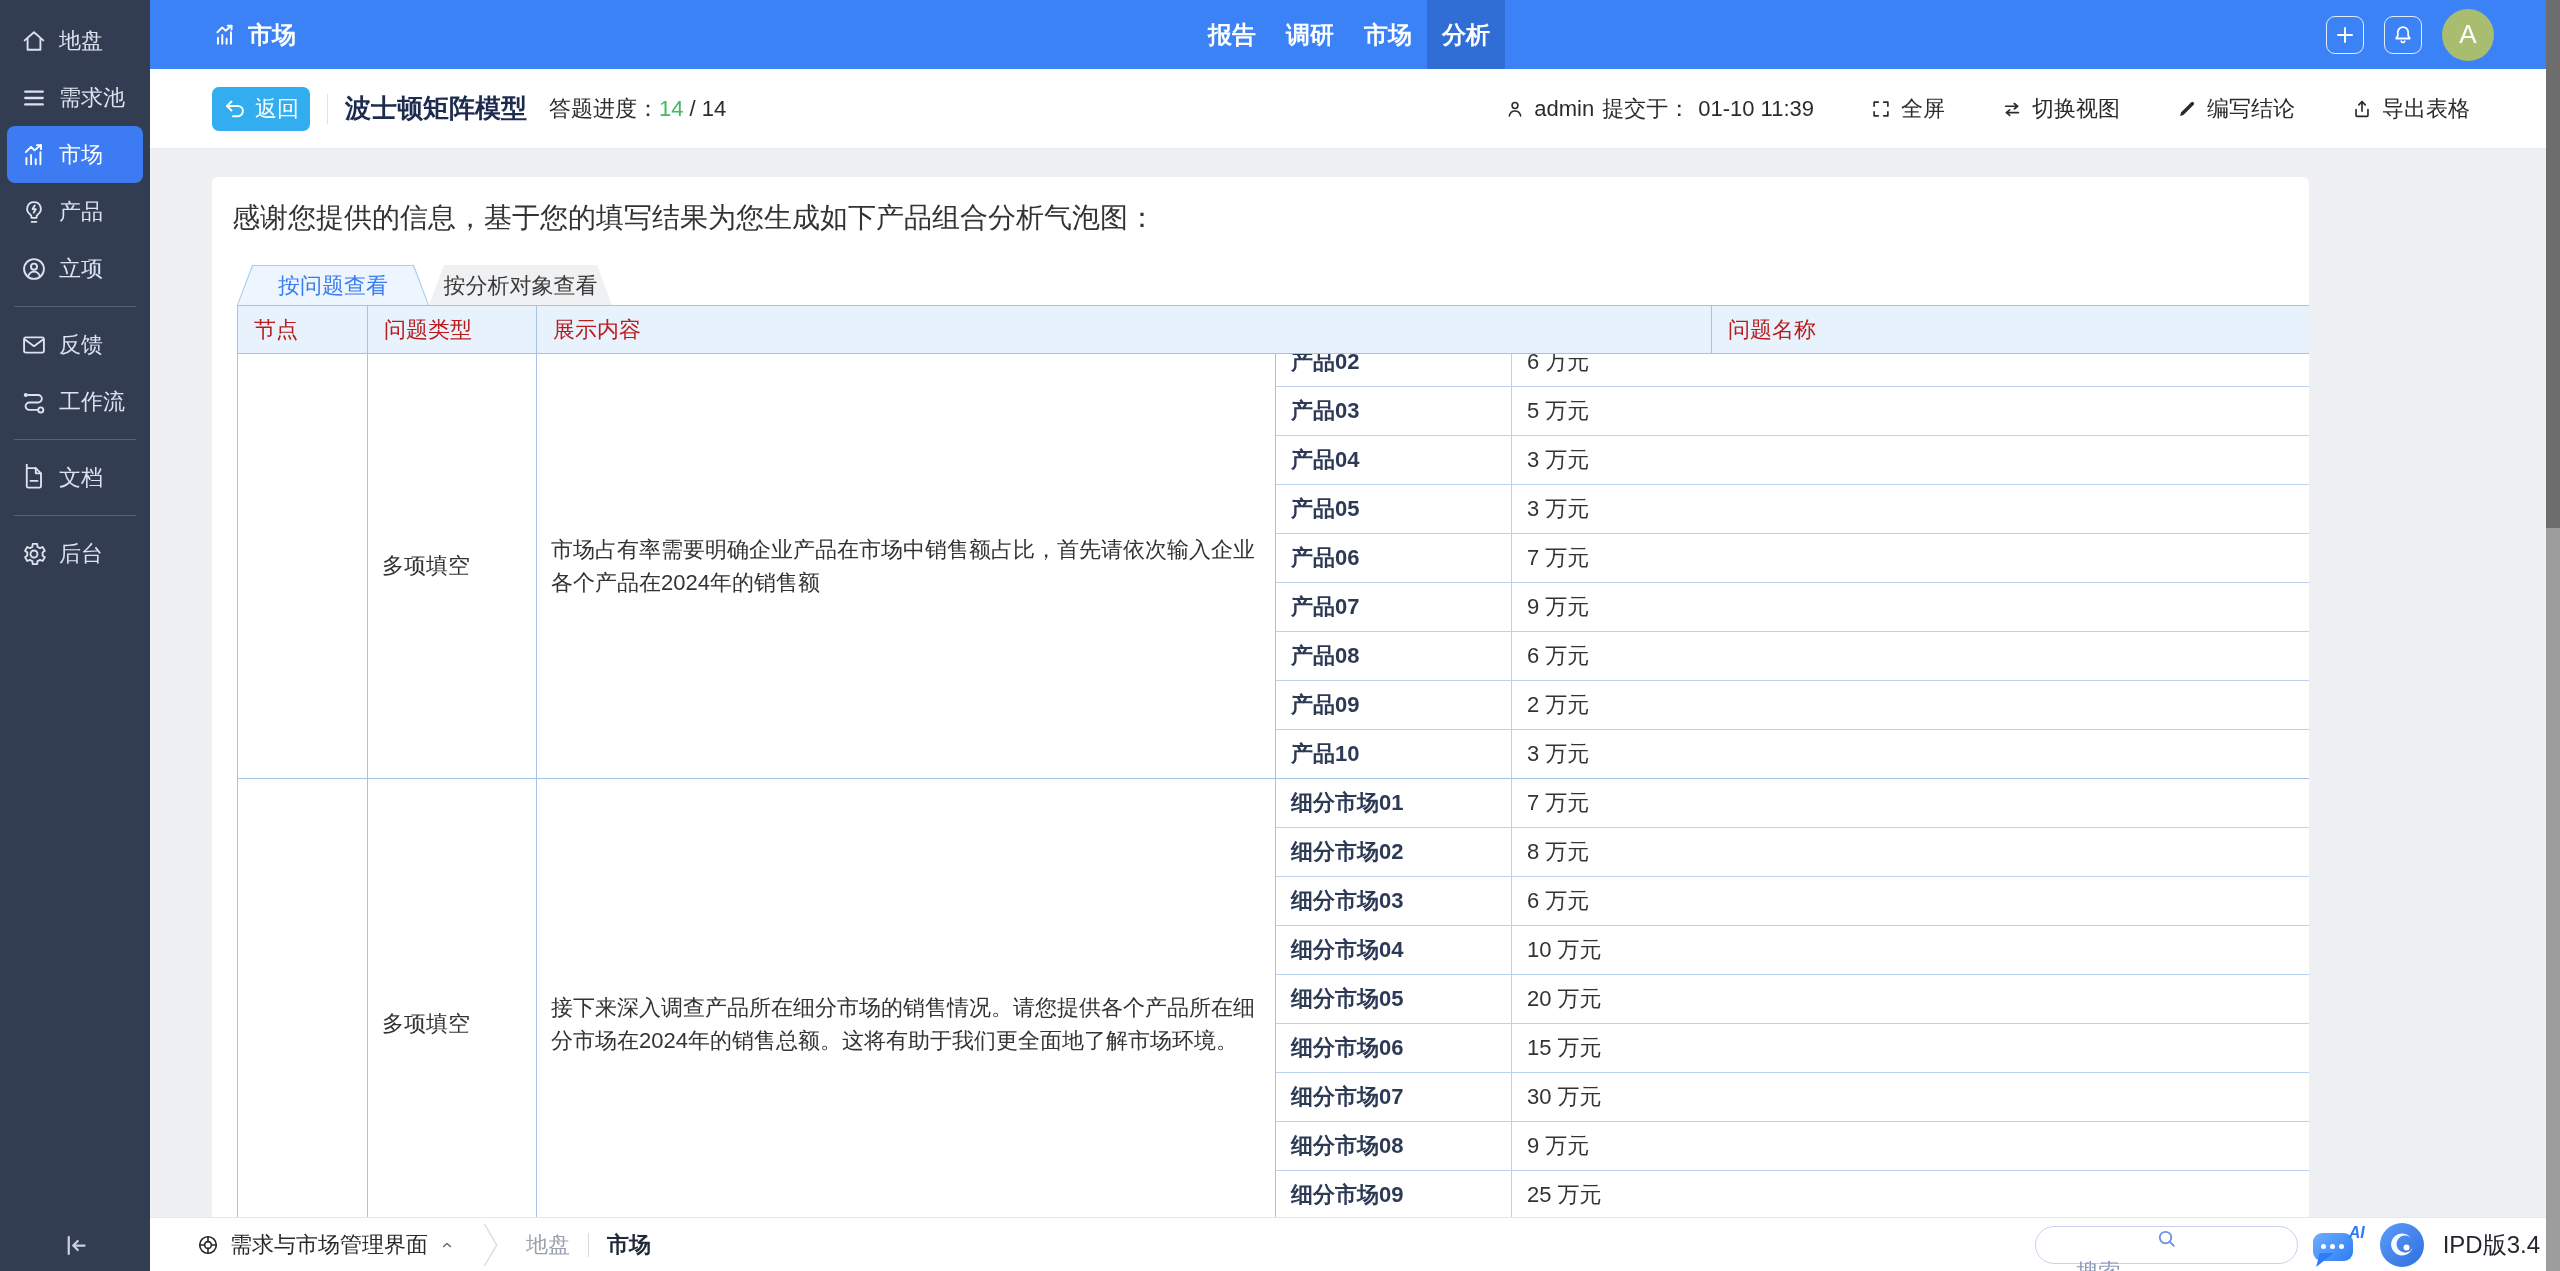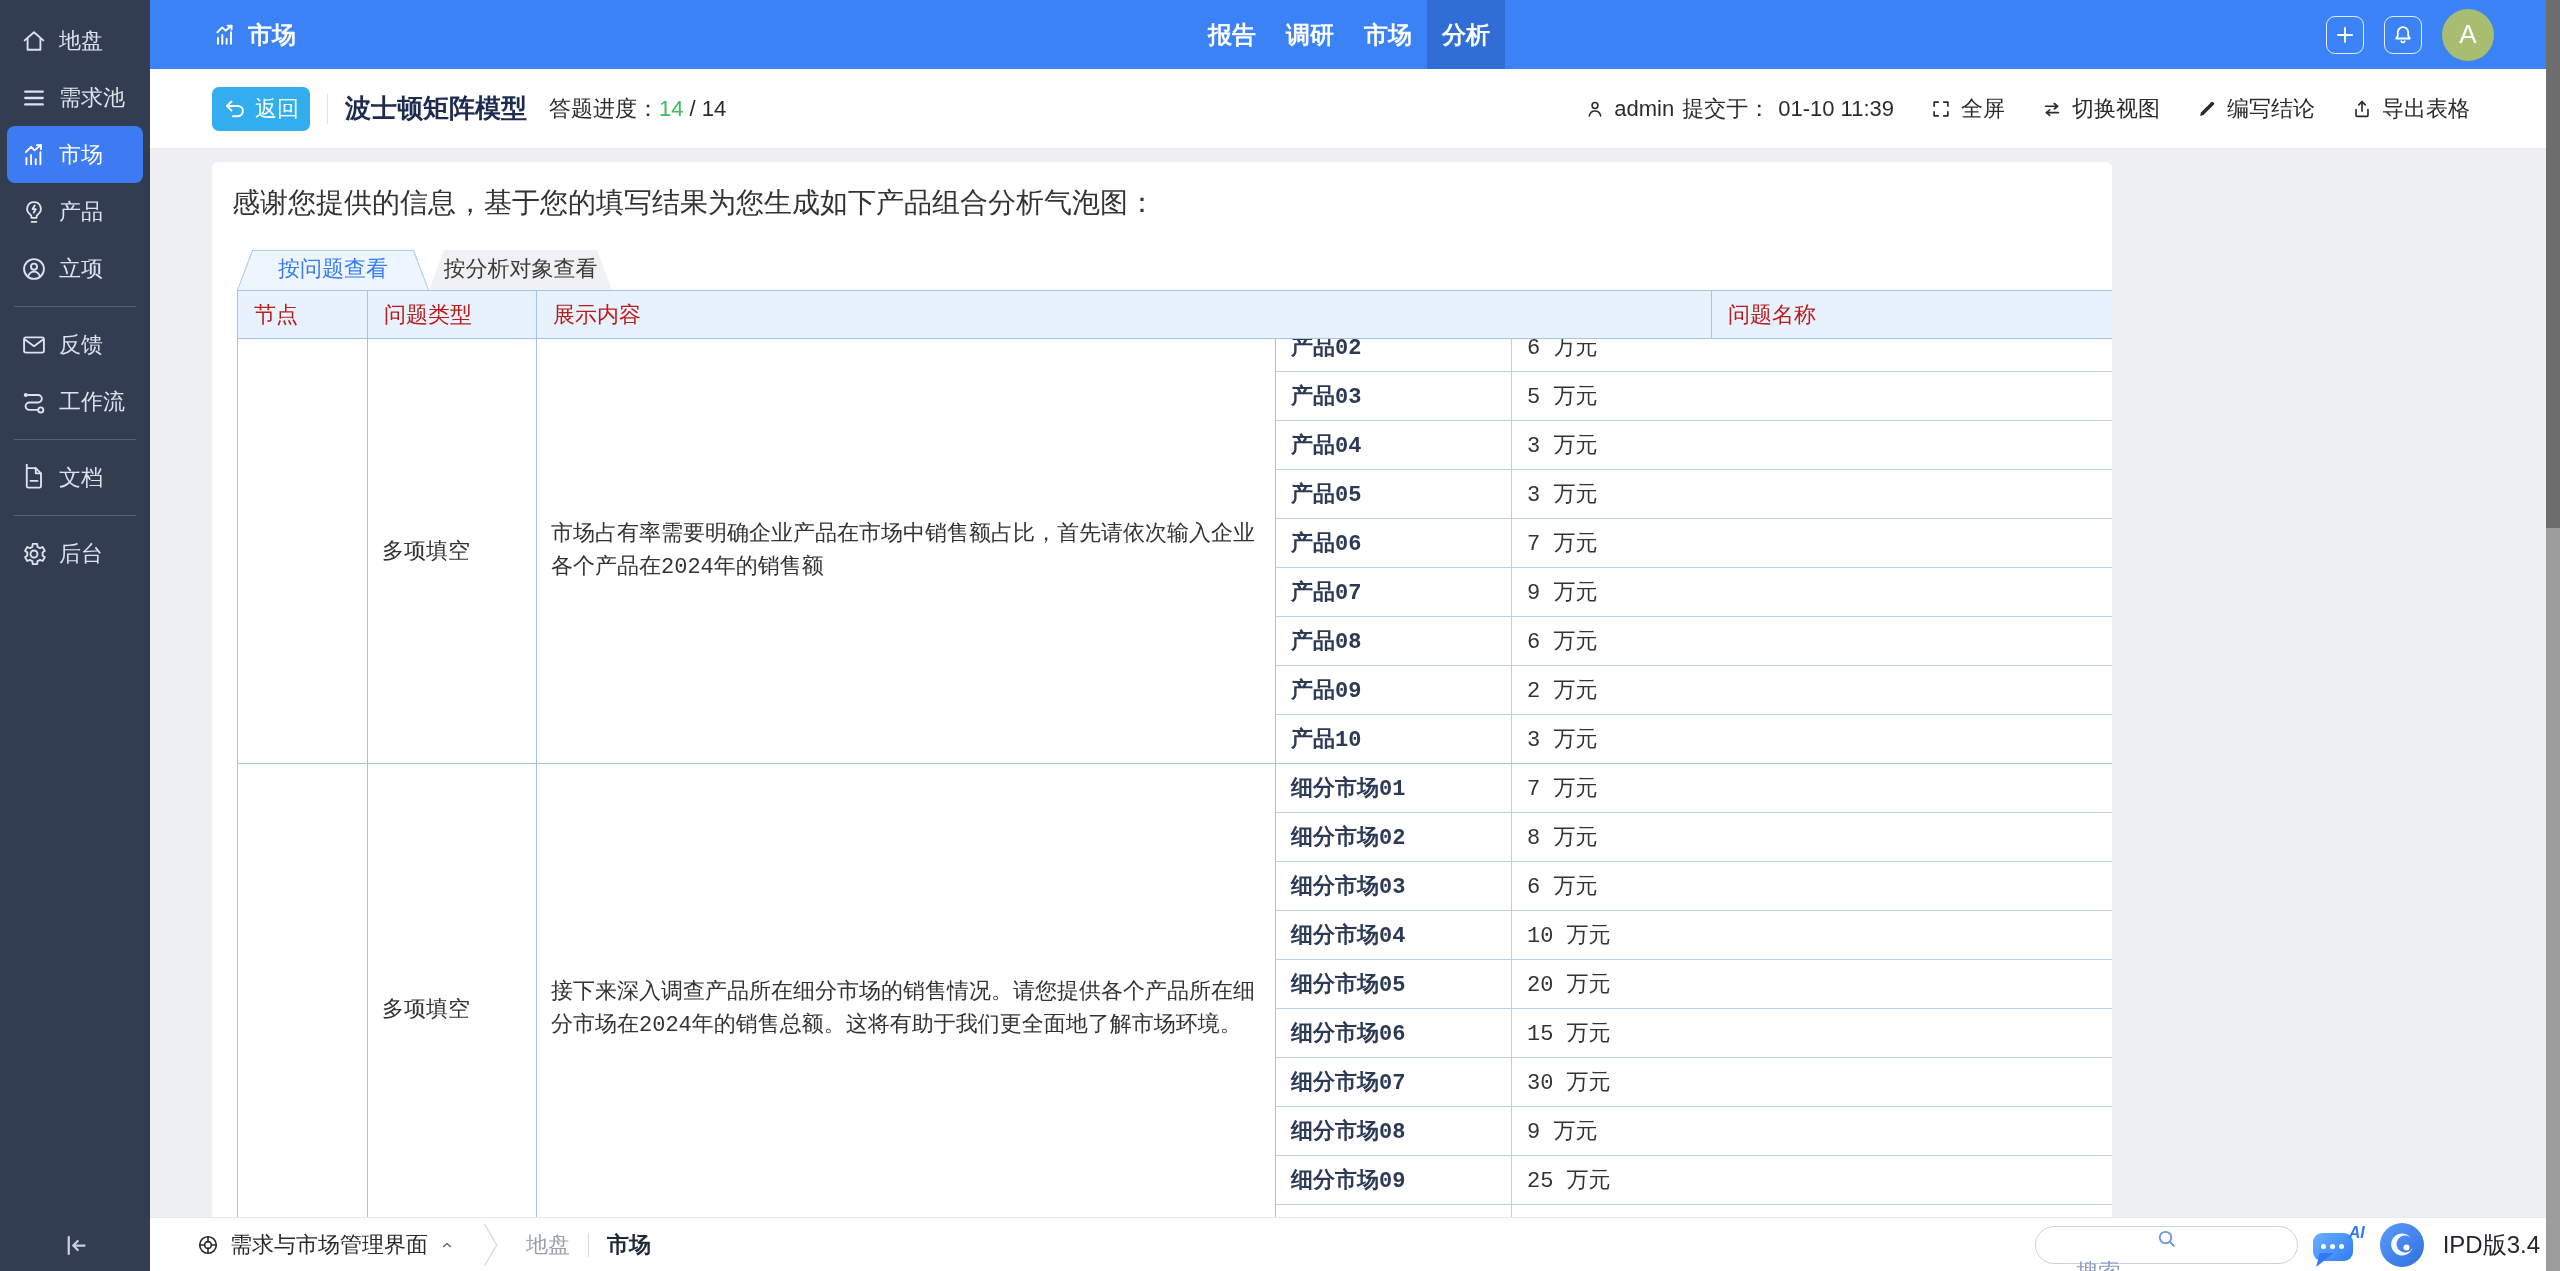--- a/index.html
+++ b/index.html
@@ -32,27 +32,27 @@
 
   
   .toolbar { position:absolute; left:150px; top:69px; width:2396px; height:79px; background:#fff;
              display:flex; align-items:center; padding:0 76px 0 62px; box-shadow:0 1px 0 #e9ebef; z-index:4; }
   .back-btn { width:98px; height:44px; background:#32adf0; color:#fff; border:none; border-radius:7px;
               display:flex; align-items:center; justify-content:center; gap:8px; font-size:22px; cursor:pointer; }
   .tb-divider { width:1px; height:30px; background:#e2e2e2; margin:0 17px; }
   .doc-title { font-size:26px; font-weight:700; color:#1d2b4f; }
   .progress { margin-left:22px; font-size:22px; color:#2b2b2b; }
   .progress .cur { color:#3fbc5f; }
-  .tb-right { margin-left:auto; display:flex; align-items:center; gap:36px; font-size:22px; color:#2b2b2b; }
+  .tb-right { margin-left:auto; display:flex; align-items:center; gap:56px; font-size:22px; color:#2b2b2b; }
   .tb-item { display:flex; align-items:center; gap:9px; cursor:pointer; white-space:nowrap; }
   .tb-info { display:flex; align-items:center; gap:8px; cursor:default; }
 
   
-  .content-card { position:absolute; left:212px; top:162px; width:1900px; height:1055px; background:#fff;
-                  border-radius:6px 6px 0 0; overflow:hidden; z-index:3;font-family:Liberation Mono, monospace; }
+  .content-card { position:absolute; left:212px; top:177px; width:2097px; height:1055px; background:#fff;
+                  border-radius:6px 6px 0 0; overflow:hidden; z-index:3; }
   .heading { position:absolute; left:20px; top:22px; font-size:28px; color:#333; }
   .tabs { position:absolute; left:25px; top:88px; height:40px; display:flex; }
   .tab { position:relative; height:40px; line-height:42px; text-align:center; font-size:22px; color:#3a3a3a; cursor:pointer; }
   .tab .shape { position:absolute; inset:0; clip-path:polygon(15px 0,calc(100% - 15px) 0,100% 100%,0 100%); background:#f0f1f3; }
   .tab.active .shape { background:#aecbf1; }
   .tab.active .shape2 { position:absolute; inset:1px 1px 0 1px; clip-path:polygon(15px 0,calc(100% - 15px) 0,100% 100%,0 100%); background:#edf5fe; }
   .tab span.lbl { position:relative; z-index:1; }
   .tab.active span.lbl { color:#3a7cf0; }
   .tab-q { width:192px; }
   .tab-a { width:183px; }

